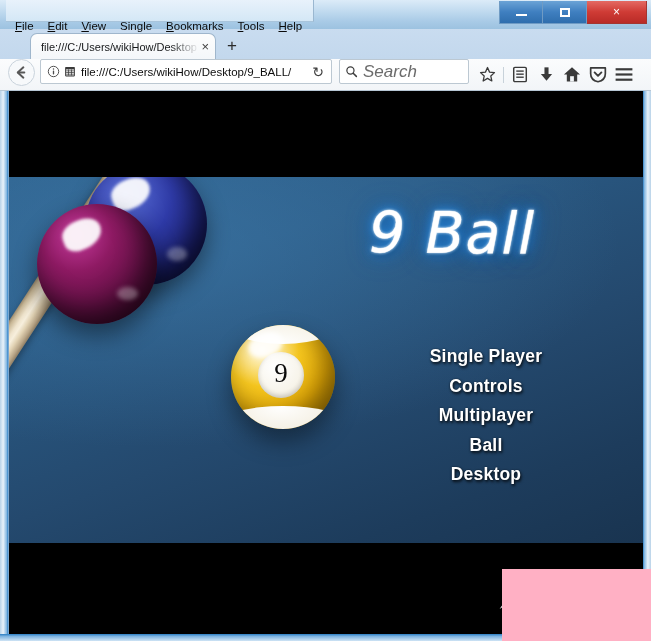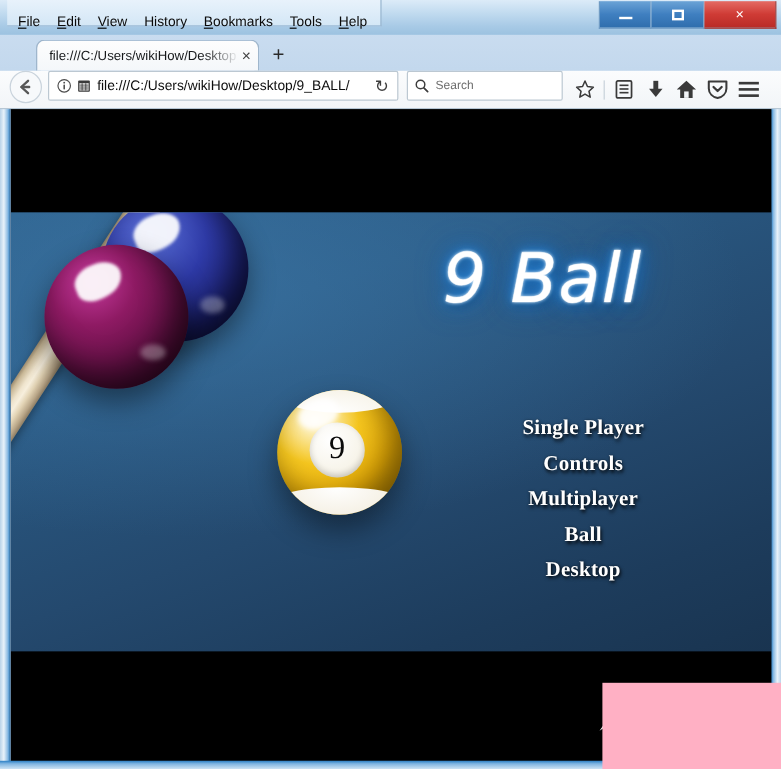--- a/index.html
+++ b/index.html
@@ -34,21 +34,21 @@
     width: 651px;
     height: 29px;
     background: linear-gradient(180deg, #dcebf8 0%, #c3dcf0 35%, #a8cae6 75%, #9cc2e0 100%);
   }
 
   .menubar {
     position: absolute;
     left: 6px; top: 0px;
     height: 22px;
     display: flex;
-    align-items: center;
+    align-items: flex-start;
     gap: 0px;
     background: linear-gradient(180deg, #e8f2fb 0%, #d4e7f6 100%);
     border-right: 1px solid #9ab7d0;
     border-bottom: 1px solid #a8c4db;
     padding: 16px 4px 0 2px;
   }
 
   .menu-item {
     font-size: 11.5px;
     color: #0a0a0a;
@@ -210,21 +210,22 @@
     margin-left: 7px;
     background: #ffffff;
     border: 1px solid #bcc8d2;
     border-radius: 2px;
     display: flex;
     align-items: center;
     padding: 0 4px 0 5px;
     flex: 0 0 auto;
   }
   .search-ph {
-    font-size: 10px;
+    font-size: 17px;
+    font-style: italic;
     color: #6b6b6b;
     padding-left: 5px;
   }
 
   .toolicons {
     display: flex;
     align-items: center;
     gap: 2px;
     margin-left: 6px;
     flex: 0 0 auto;
@@ -412,21 +413,21 @@
   }
 
   
   .game-menu {
     position: absolute;
     left: 360px; top: 165px;
     width: 234px;
     text-align: center;
   }
   .game-menu-item {
-    font-family: Liberation Serif, serif;
+    font-family: Liberation Sans, sans-serif;
     font-size: 17.5px;
     font-weight: bold;
     color: #ffffff;
     line-height: 29.5px;
     letter-spacing: .2px;
     text-shadow: 1px 2px 3px rgba(0,0,0,.78), 0 0 2px rgba(0,0,0,.5);
     cursor: pointer;
     white-space: nowrap;
   }
 
@@ -484,21 +485,21 @@
 <div id="app">
 
   <div class="window-frame"></div>
 
   <div class="titlebar">
 
     <div class="menubar">
       <div class="menu-item"><u>F</u><span>ile</span></div>
       <div class="menu-item"><u>E</u>dit</div>
       <div class="menu-item"><u>V</u>iew</div>
-      <div class="menu-item">History</div>
+      <div class="menu-item">Single</div>
       <div class="menu-item"><u>B</u>ookmarks</div>
       <div class="menu-item"><u>T</u>ools</div>
       <div class="menu-item"><u>H</u>elp</div>
     </div>
 
     <div class="wincontrols">
       <div class="wbtn">
         <span class="min-glyph"></span>
       </div>
       <div class="wbtn">

